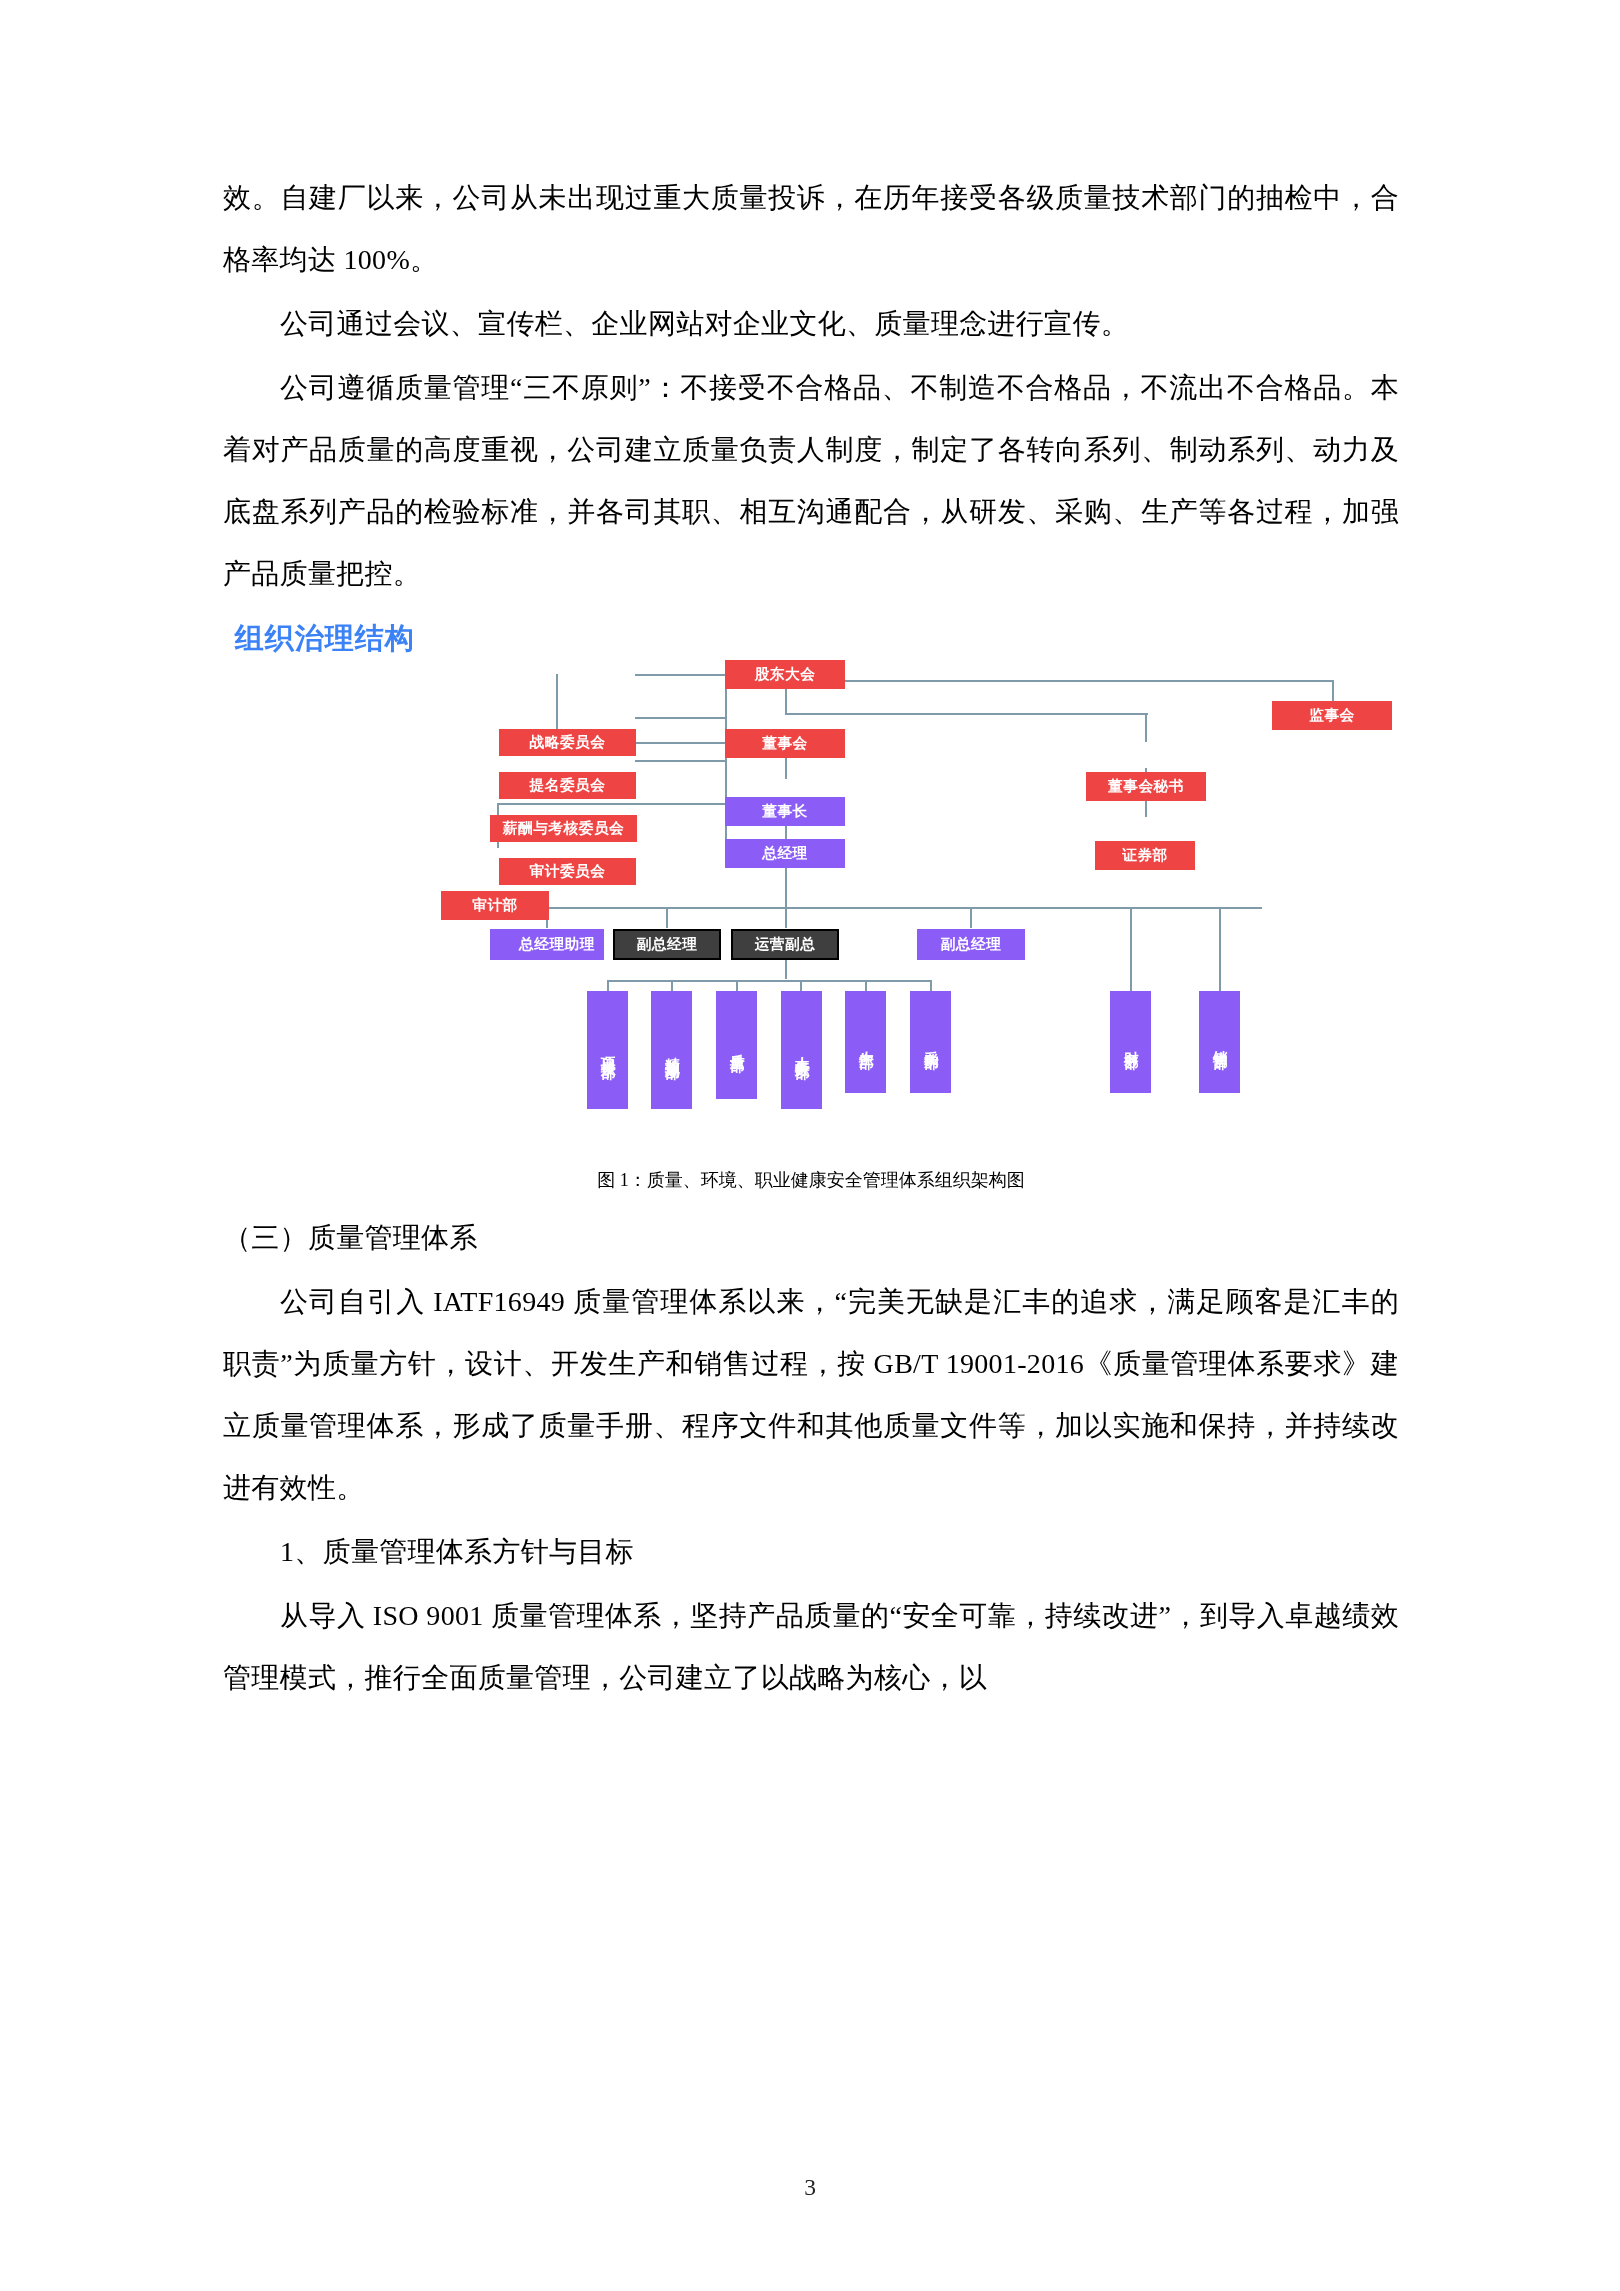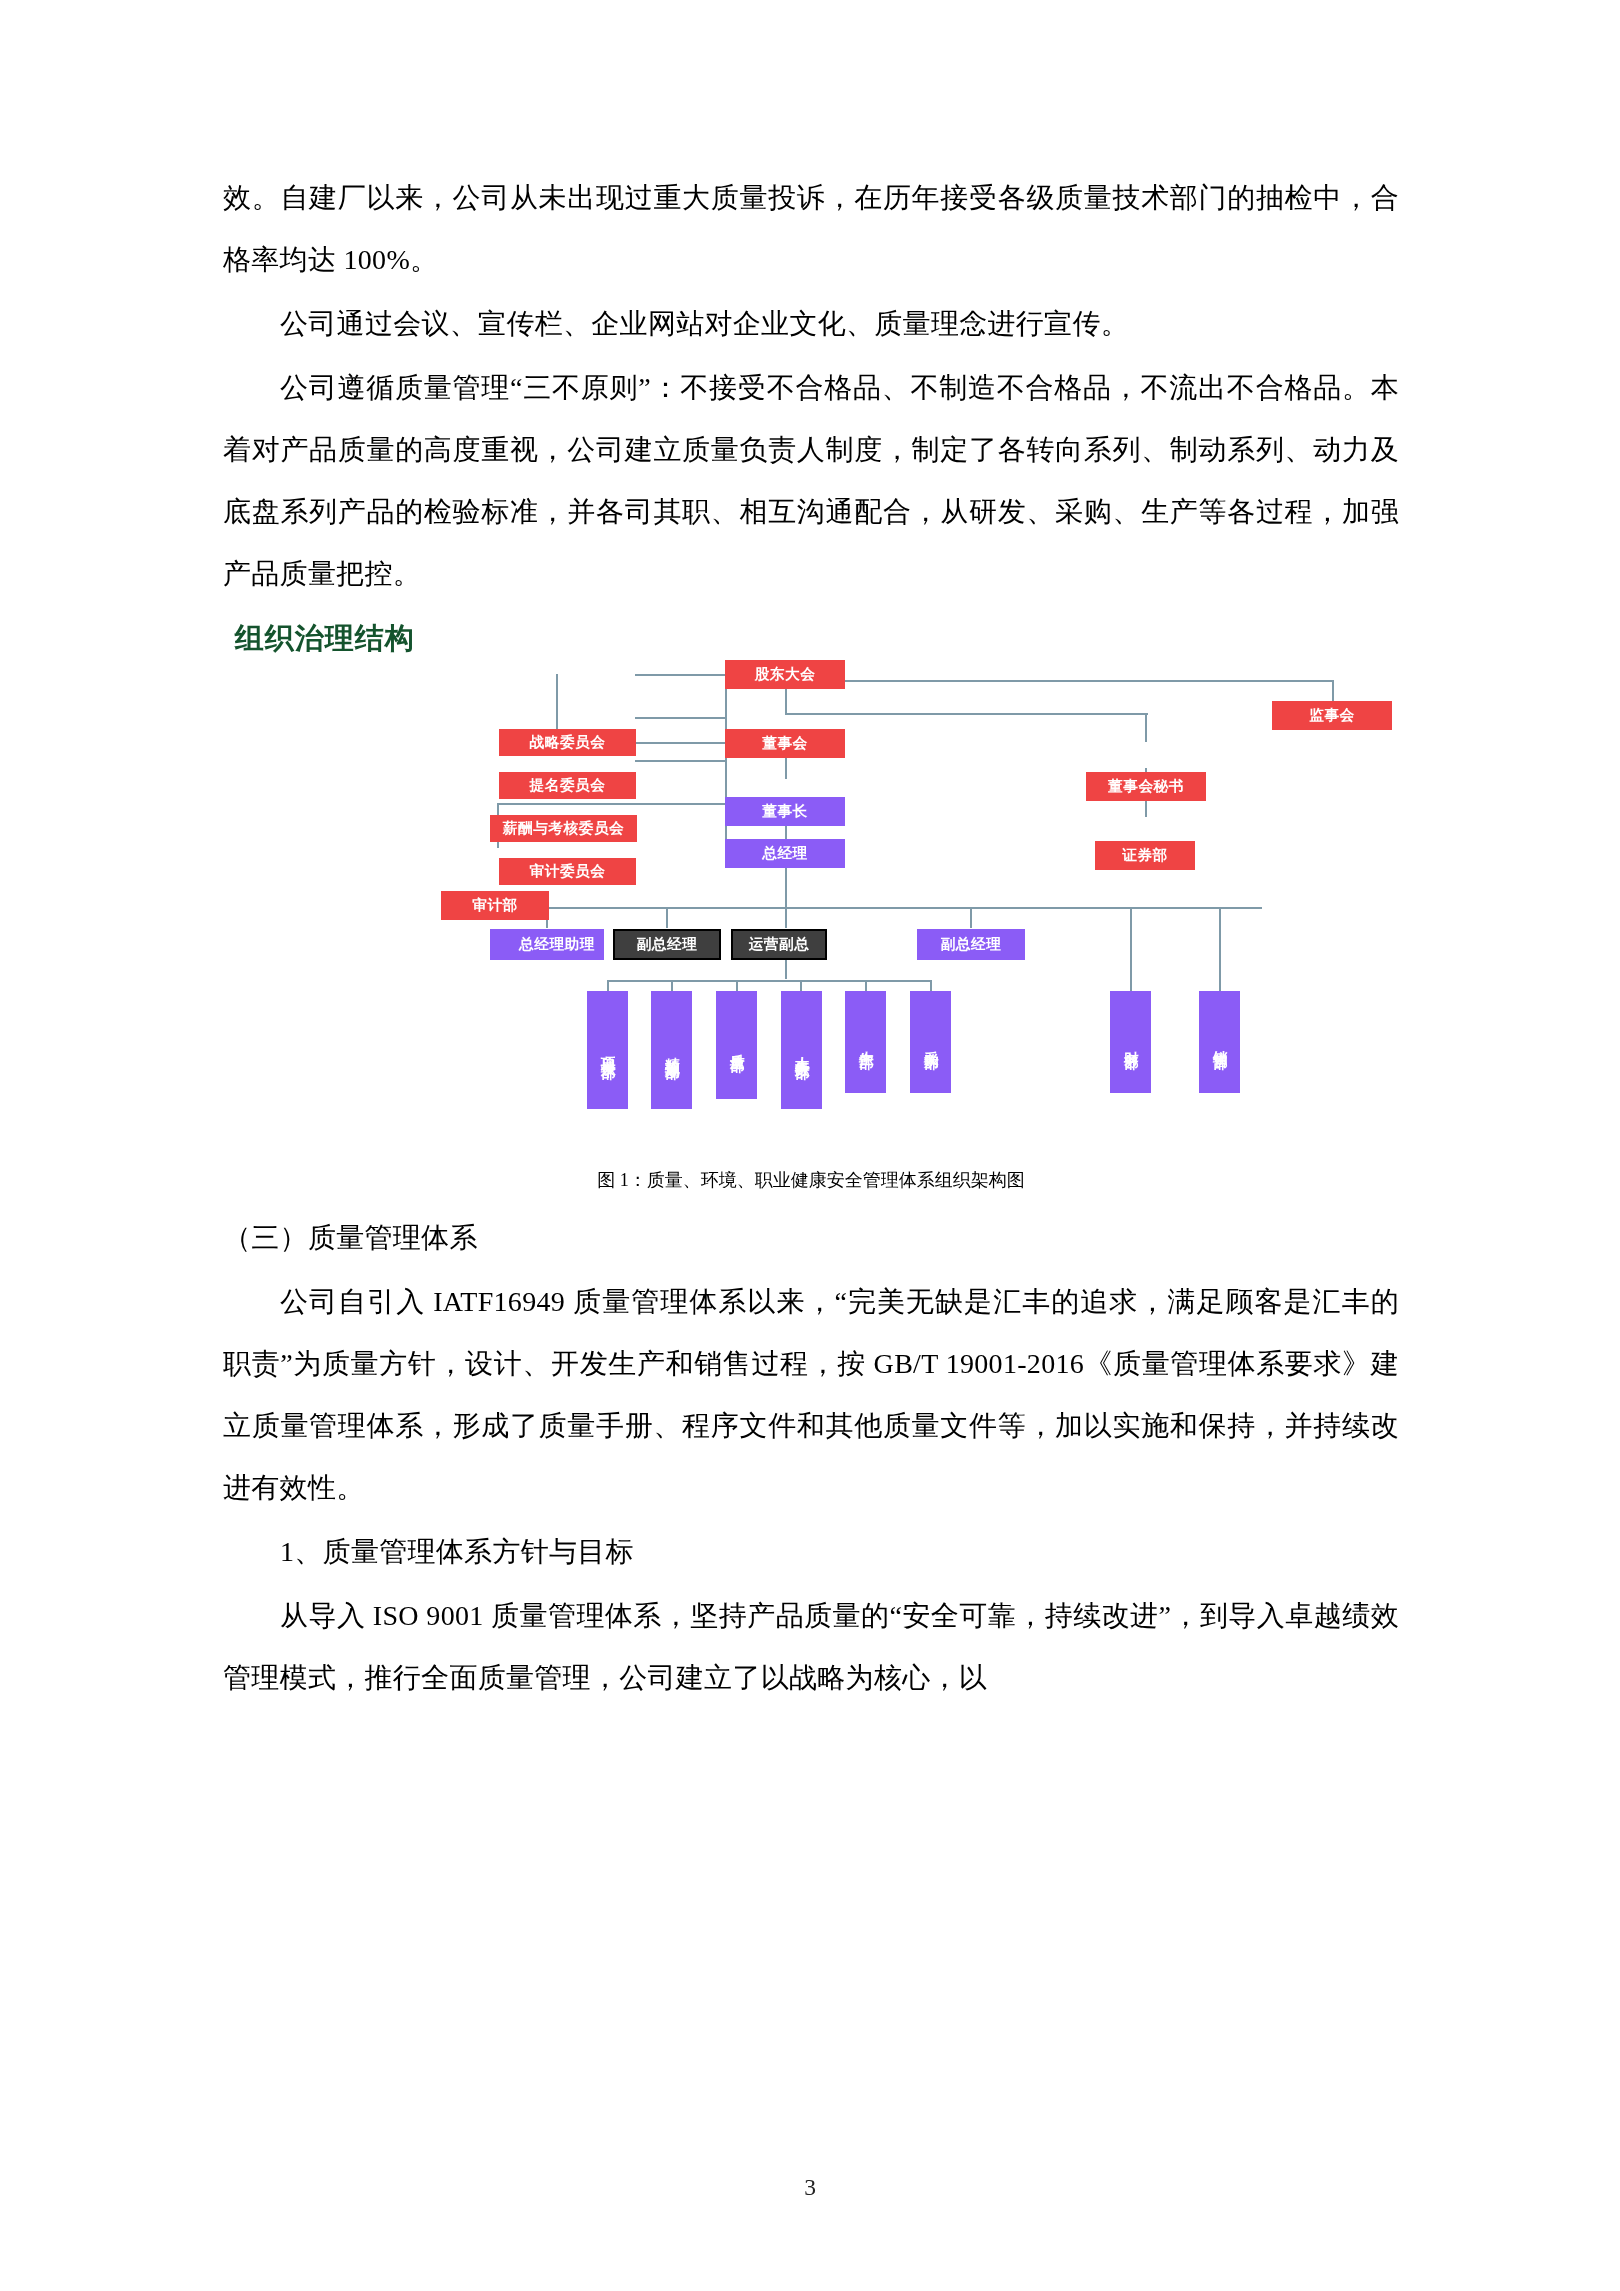--- a/index.html
+++ b/index.html
@@ -48,21 +48,21 @@
     height: 588px;
     margin-top: 13.7px;
   }
   .chart-title {
     position: absolute;
     left: 11.8px;
     top: 0px;
     font-family: "Liberation Sans", sans-serif;
     font-weight: bold;
     font-size: 29px;
-    color: #14532d;
+    color: #3b82f6;
     letter-spacing: 1px;
   }
   .node {
     position: absolute;
     box-sizing: border-box;
     display: flex;
     align-items: center;
     justify-content: center;
     text-align: center;
     color: #ffffff;
@@ -185,21 +185,21 @@
       <div class="node gray" style="left:502px; top:178px; width:120px; height:29px;">董事长</div>
 
       <div class="node blue" style="left:872px; top:222px; width:100px; height:29px;">证券部</div>
 
       <div class="node gray" style="left:502px; top:220px; width:120px; height:29px;">总经理</div>
 
       <div class="node blue" style="left:218px; top:272px; width:108px; height:29px;">审计部</div>
 
       <div class="node gray" style="left:267px; top:310px; width:114px; height:31px;padding-left:22px;">总经理助理</div>
       <div class="node dark-outline" style="left:390px; top:310px; width:108px; height:31px;">副总经理</div>
-      <div class="node dark-outline" style="left:508px; top:310px; width:96px; height:31px;">运营副总</div>
+      <div class="node dark-outline" style="left:508px; top:310px; width:108px; height:31px;">运营副总</div>
       <div class="node gray" style="left:694px; top:310px; width:108px; height:31px;">副总经理</div>
 
       <div class="node gray vert" style="left:364px; top:372px; width:41px; height:118px;">项目技术部</div>
       <div class="node gray vert" style="left:428px; top:372px; width:41px; height:118px;">精益规划部</div>
       <div class="node gray vert" style="left:493px; top:372px; width:41px; height:108px;">质量部</div>
       <div class="node gray vert" style="left:558px; top:372px; width:41px; height:118px;">人事行政部</div>
       <div class="node gray vert" style="left:622px; top:372px; width:41px; height:102px;">生产部</div>
       <div class="node gray vert" style="left:687px; top:372px; width:41px; height:102px;">采购部</div>
       <div class="node gray vert" style="left:887px; top:372px; width:41px; height:102px;">财务部</div>
       <div class="node gray vert" style="left:976px; top:372px; width:41px; height:102px;">销售部</div>

